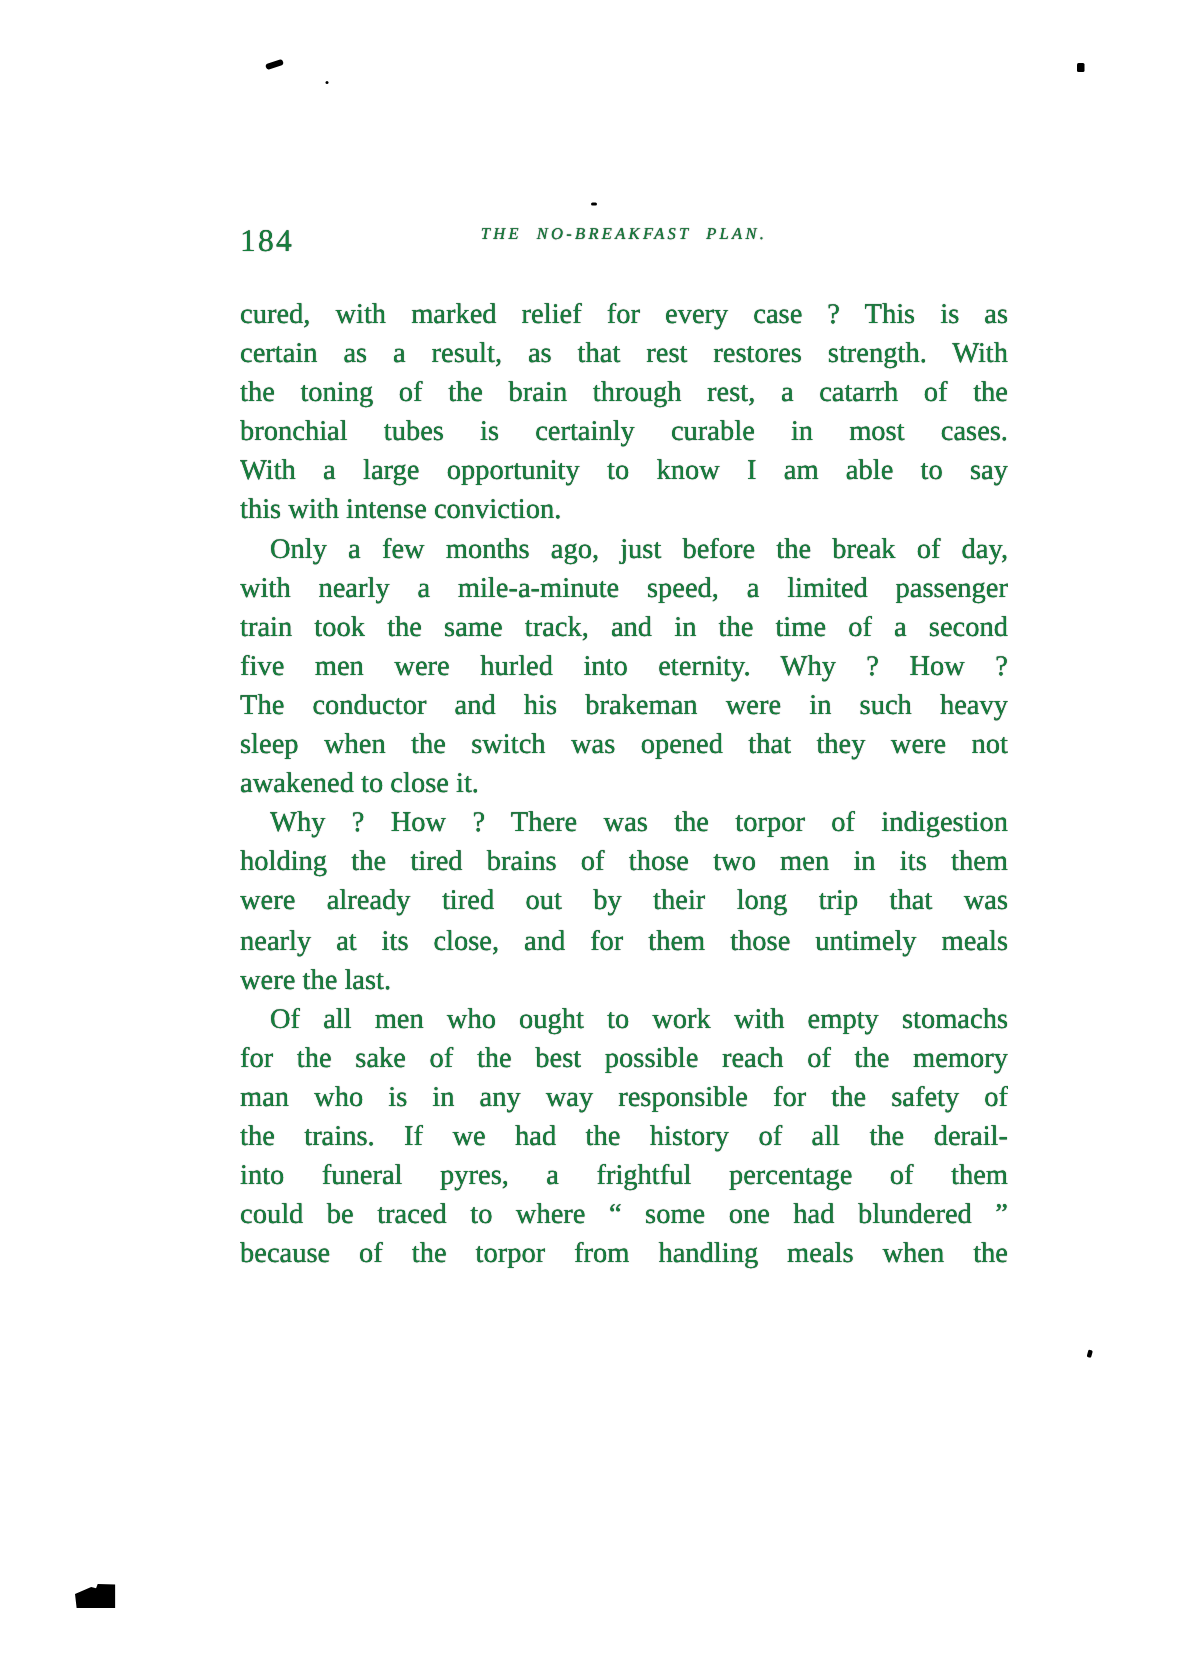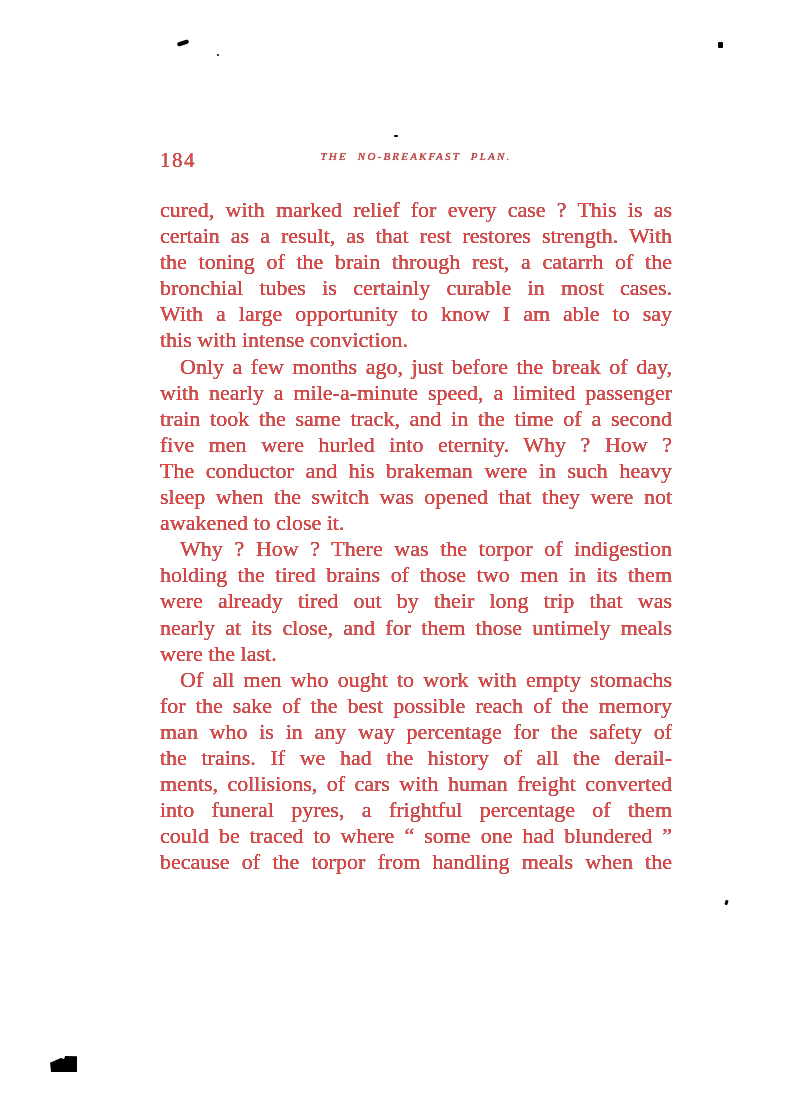--- a/index.html
+++ b/index.html
@@ -7,21 +7,21 @@
     padding: 0;
     background: #ffffff;
   }
   .page {
     position: relative;
     width: 790px;
     height: 1115px;
     background: #ffffff;
     overflow: hidden;
     font-family: "Liberation Serif", "DejaVu Serif", serif;
-    color: #ef4444;
+    color: #15803d;
   }
   
   .header {
     position: absolute;
     left: 160px;
     top: 148px;
     width: 512px;
     height: 26px;
   }
   .pagenum {
@@ -45,21 +45,21 @@
     word-spacing: 5px;
     white-space: nowrap;
     text-shadow: 0 0 0.7px #0a0a0a;
   }
   
   .textblock {
     position: absolute;
     left: 160px;
     top: 197px;
     width: 512px;
-    font-size: 22px;
+    font-size: 19px;
     line-height: 26.1px;
     text-shadow: 0 0 0.6px #0a0a0a;
   }
   .line {
     height: 26.1px;
     overflow: hidden;
     text-align: justify;
     text-align-last: justify;
     white-space: nowrap;
   }
@@ -116,21 +116,20 @@
       <div class="line">The conductor and his brakeman were in such heavy</div>
       <div class="line">sleep when the switch was opened that they were not</div>
       <div class="line rag">awakened to close it.</div>
       <div class="line indent">Why ?  How ?  There was the torpor of indigestion</div>
       <div class="line">holding the tired brains of those two men in its them</div>
       <div class="line">were already tired out by their long trip that was</div>
       <div class="line">nearly at its close, and for them those untimely meals</div>
       <div class="line rag">were the last.</div>
       <div class="line indent">Of all men who ought to work with empty stomachs</div>
       <div class="line">for the sake of the best possible reach of the memory</div>
-      <div class="line">man who is in any way percentage for the safety of</div>
+      <div class="line">man who is in any way responsible for the safety of</div>
       <div class="line">the trains.  If we had the history of all the derail-</div>
-      <div class="line">ments, collisions, of cars with human freight converted</div>
       <div class="line">into funeral pyres, a frightful percentage of them</div>
       <div class="line">could be traced to where “ some one had blundered ”</div>
       <div class="line">because of the torpor from handling meals when the</div>
     </div>
 
 </div>
 
 </body></html>

